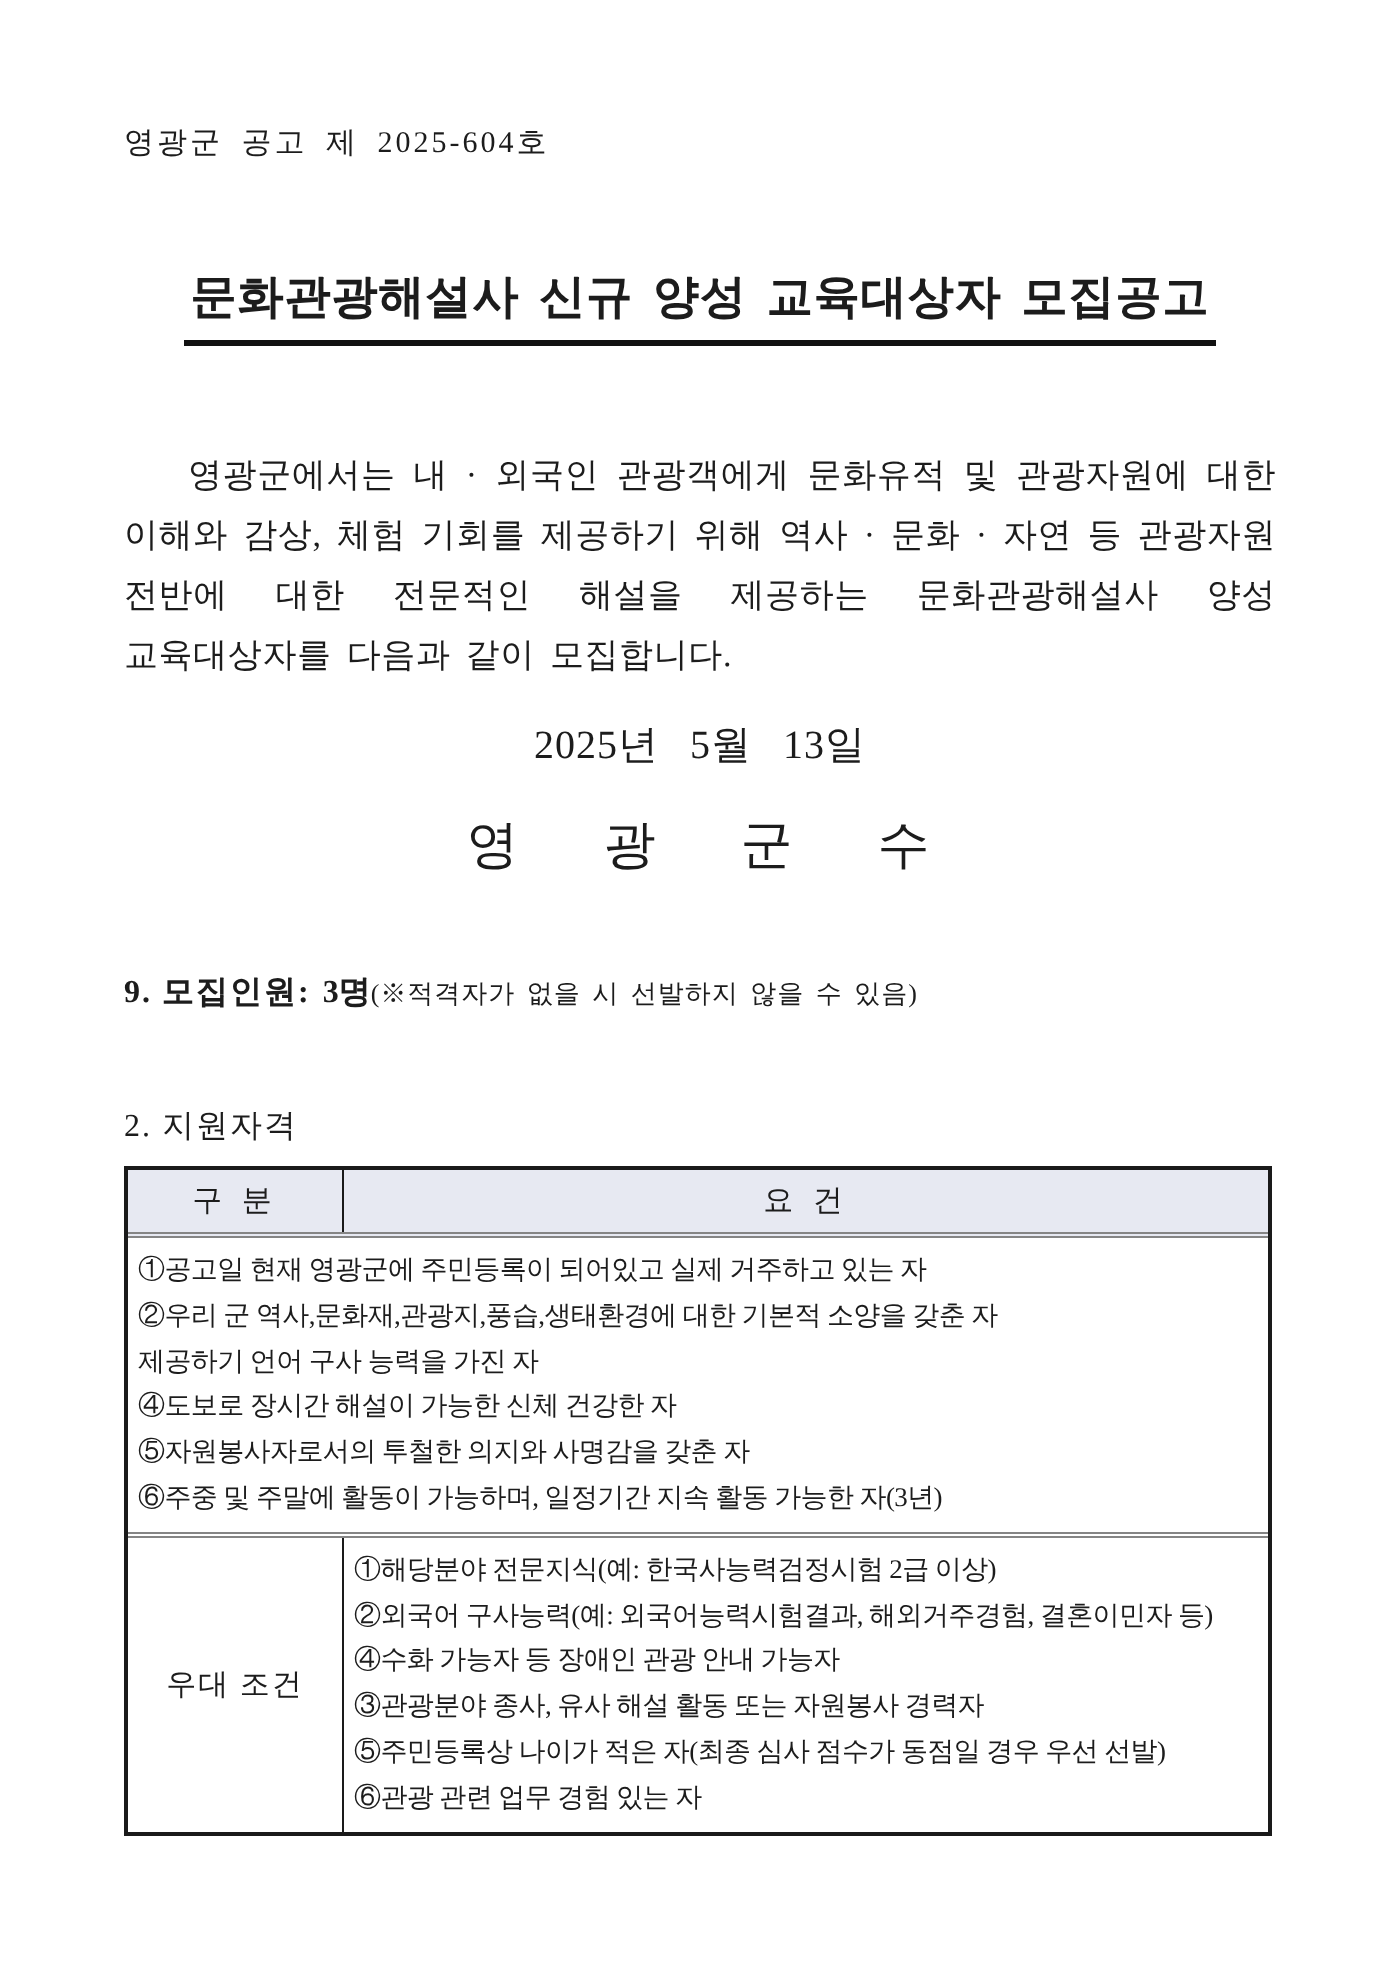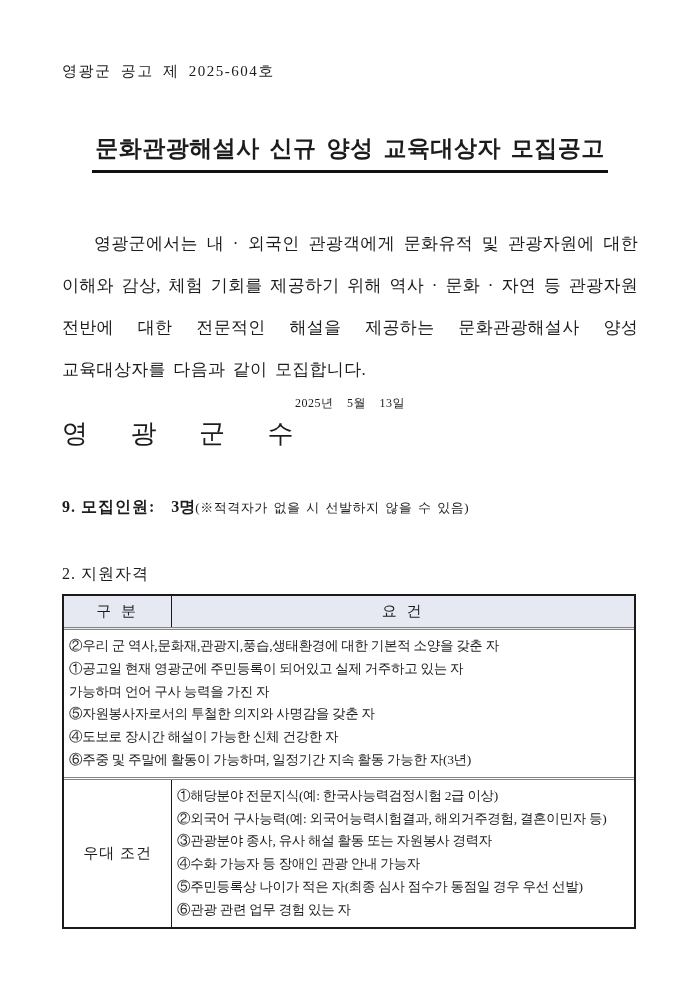--- a/index.html
+++ b/index.html
@@ -34,48 +34,48 @@
     font-size: 23px;
     font-weight: 800;
     letter-spacing: 0.5px;
     word-spacing: 3px;
     padding: 0 3px 6px 3px;
     border-bottom: 3px solid #111111;
   }
   .intro {
     margin: 38px 0 0 0;
     font-size: 17px;
-    line-height: 42px;
+    line-height: 30px;
     text-align: justify;
     text-align-last: left;
     text-indent: 32px;
     word-break: keep-all;
     letter-spacing: 0.3px;
     word-spacing: 3px;
   }
   .date-line {
-    margin-top: 4px;
+    margin-top: 16px;
     text-align: center;
-    font-size: 12px;
+    font-size: 20px;
     word-spacing: 10px;
     letter-spacing: 0.5px;
   }
   .issuer-line {
-    margin-top: 4px;
-    text-align: left;
+    margin-top: 19px;
+    text-align: center;
     font-size: 26px;
     word-spacing: 32px;
     letter-spacing: 2px;
   }
   .sec1 {
     margin-top: 46px;
     font-size: 16px;
   }
   .sec-h { font-weight: bold; letter-spacing: 1px; }
-  .sec-val { font-weight: bold; margin-left: 12px; text-align: center; }
+  .sec-val { font-weight: bold; margin-left: 2px; text-align: center; }
   .sec-note { font-size: 13px; letter-spacing: 0.5px; word-spacing: 2px; margin-top: 20px; }
   .sec2 {
     margin-top: 46px;
     font-size: 16px;
     font-weight: normal;
     letter-spacing: 1px;
   }
   .tbl {
     margin-top: 9px;
     width: 574px;
@@ -154,38 +154,38 @@
   <div class="tbl">
 
     <div class="tbl-header">
       <div class="cell-label hdr-cell">구 분</div>
       <div class="cell-content hdr-cell">요 건</div>
     </div>
 
     <div class="tbl-row sep">
       <div class="cell-content">
         <div class="cell-items">
+          <div class="item">①공고일 현재 영광군에 주민등록이 되어있고 실제 거주하고 있는 자</div>
           <div class="item">②우리 군 역사,문화재,관광지,풍습,생태환경에 대한 기본적 소양을 갖춘 자</div>
-          <div class="item">①공고일 현재 영광군에 주민등록이 되어있고 실제 거주하고 있는 자</div>
-          <div class="item">가능하며 언어 구사 능력을 가진 자</div>
+          <div class="item">제공하기 언어 구사 능력을 가진 자</div>
+          <div class="item">④도보로 장시간 해설이 가능한 신체 건강한 자</div>
           <div class="item">⑤자원봉사자로서의 투철한 의지와 사명감을 갖춘 자</div>
-          <div class="item">④도보로 장시간 해설이 가능한 신체 건강한 자</div>
           <div class="item">⑥주중 및 주말에 활동이 가능하며, 일정기간 지속 활동 가능한 자(3년)</div>
         </div>
       </div>
     </div>
 
     <div class="tbl-row">
       <div class="cell-label">우대 조건</div>
       <div class="cell-content">
         <div class="cell-items">
           <div class="item">①해당분야 전문지식(예: 한국사능력검정시험 2급 이상)</div>
           <div class="item">②외국어 구사능력(예: 외국어능력시험결과, 해외거주경험, 결혼이민자 등)</div>
+          <div class="item">④수화 가능자 등 장애인 관광 안내 가능자</div>
           <div class="item">③관광분야 종사, 유사 해설 활동 또는 자원봉사 경력자</div>
-          <div class="item">④수화 가능자 등 장애인 관광 안내 가능자</div>
           <div class="item">⑤주민등록상 나이가 적은 자(최종 심사 점수가 동점일 경우 우선 선발)</div>
           <div class="item">⑥관광 관련 업무 경험 있는 자</div>
         </div>
       </div>
     </div>
 
   </div>
 
 </div>
 

